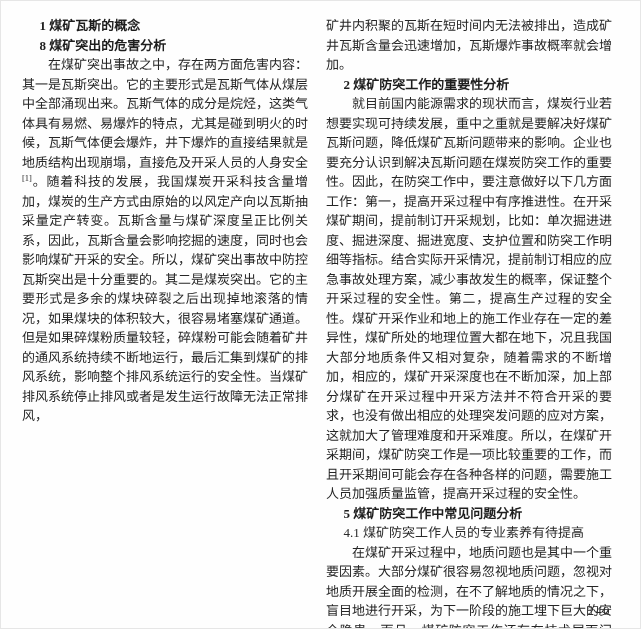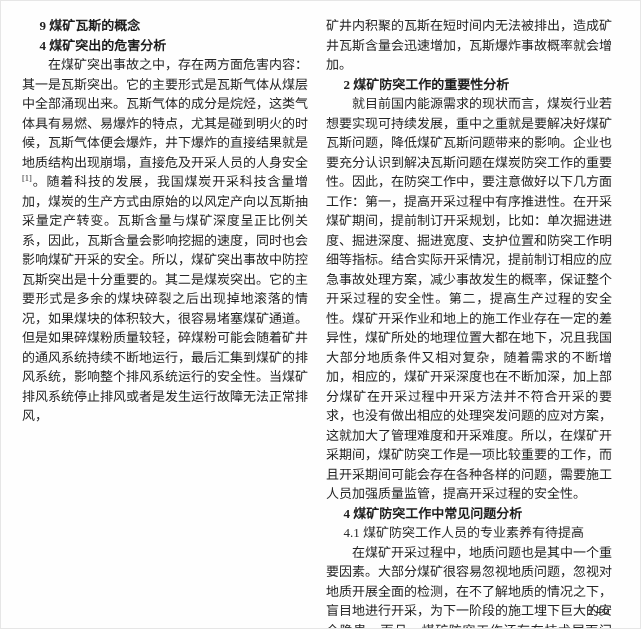--- a/index.html
+++ b/index.html
@@ -56,27 +56,27 @@
     letter-spacing: 1.5px;
     color: #2a2a2a;
   }
 </style>
 </head>
 <body>
 
 <div class="page">
   <div class="columns" id="columns">
       <div class="col">
-        <div class="heading">9 煤矿瓦斯的概念</div>
-        <div class="heading">4 煤矿突出的危害分析</div>
+        <div class="heading">1 煤矿瓦斯的概念</div>
+        <div class="heading">8 煤矿突出的危害分析</div>
         <p class="body">在煤矿突出事故之中，存在两方面危害内容：其一是瓦斯突出。它的主要形式是瓦斯气体从煤层中全部涌现出来。瓦斯气体的成分是烷烃，这类气体具有易燃、易爆炸的特点，尤其是碰到明火的时候，瓦斯气体便会爆炸，井下爆炸的直接结果就是地质结构出现崩塌，直接危及开采人员的人身安全<sup>[1]</sup>。随着科技的发展，我国煤炭开采科技含量增加，煤炭的生产方式由原始的以风定产向以瓦斯抽采量定产转变。瓦斯含量与煤矿深度呈正比例关系，因此，瓦斯含量会影响挖掘的速度，同时也会影响煤矿开采的安全。所以，煤矿突出事故中防控瓦斯突出是十分重要的。其二是煤炭突出。它的主要形式是多余的煤块碎裂之后出现掉地滚落的情况，如果煤块的体积较大，很容易堵塞煤矿通道。但是如果碎煤粉质量较轻，碎煤粉可能会随着矿井的通风系统持续不断地运行，最后汇集到煤矿的排风系统，影响整个排风系统运行的安全性。当煤矿排风系统停止排风或者是发生运行故障无法正常排风，</p>
       </div>
       <div class="col">
         <p class="body noindent">矿井内积聚的瓦斯在短时间内无法被排出，造成矿井瓦斯含量会迅速增加，瓦斯爆炸事故概率就会增加。</p>
         <div class="heading">2 煤矿防突工作的重要性分析</div>
         <p class="body">就目前国内能源需求的现状而言，煤炭行业若想要实现可持续发展，重中之重就是要解决好煤矿瓦斯问题，降低煤矿瓦斯问题带来的影响。企业也要充分认识到解决瓦斯问题在煤炭防突工作的重要性。因此，在防突工作中，要注意做好以下几方面工作：第一，提高开采过程中有序推进性。在开采煤矿期间，提前制订开采规划，比如：单次掘进进度、掘进深度、掘进宽度、支护位置和防突工作明细等指标。结合实际开采情况，提前制订相应的应急事故处理方案，减少事故发生的概率，保证整个开采过程的安全性。第二，提高生产过程的安全性。煤矿开采作业和地上的施工作业存在一定的差异性，煤矿所处的地理位置大都在地下，况且我国大部分地质条件又相对复杂，随着需求的不断增加，相应的，煤矿开采深度也在不断加深，加上部分煤矿在开采过程中开采方法并不符合开采的要求，也没有做出相应的处理突发问题的应对方案，这就加大了管理难度和开采难度。所以，在煤矿开采期间，煤矿防突工作是一项比较重要的工作，而且开采期间可能会存在各种各样的问题，需要施工人员加强质量监管，提高开采过程的安全性。</p>
-        <div class="heading">4 煤矿防突工作中常见问题分析</div>
+        <div class="heading">5 煤矿防突工作中常见问题分析</div>
         <div class="subheading">4.1 煤矿防突工作人员的专业素养有待提高</div>
         <p class="body">在煤矿开采过程中，地质问题也是其中一个重要因素。大部分煤矿很容易忽视地质问题，忽视对地质开展全面的检测，在不了解地质的情况之下，盲目地进行开采，为下一阶段的施工埋下巨大的安全隐患。而且，煤矿防突工作还存在技术层面问题，没有建立统一</p>
       </div>
     </div>
   <div class="page-number">240</div>
 </div>
 
 </body></html>

